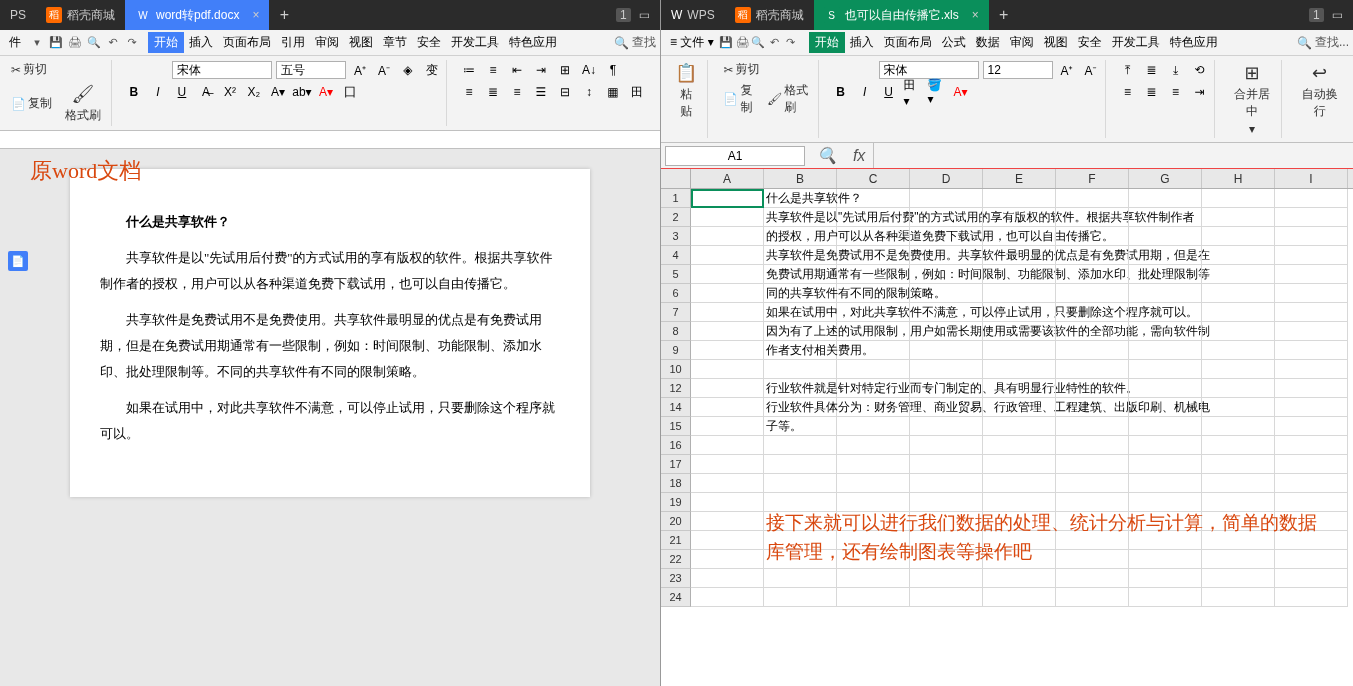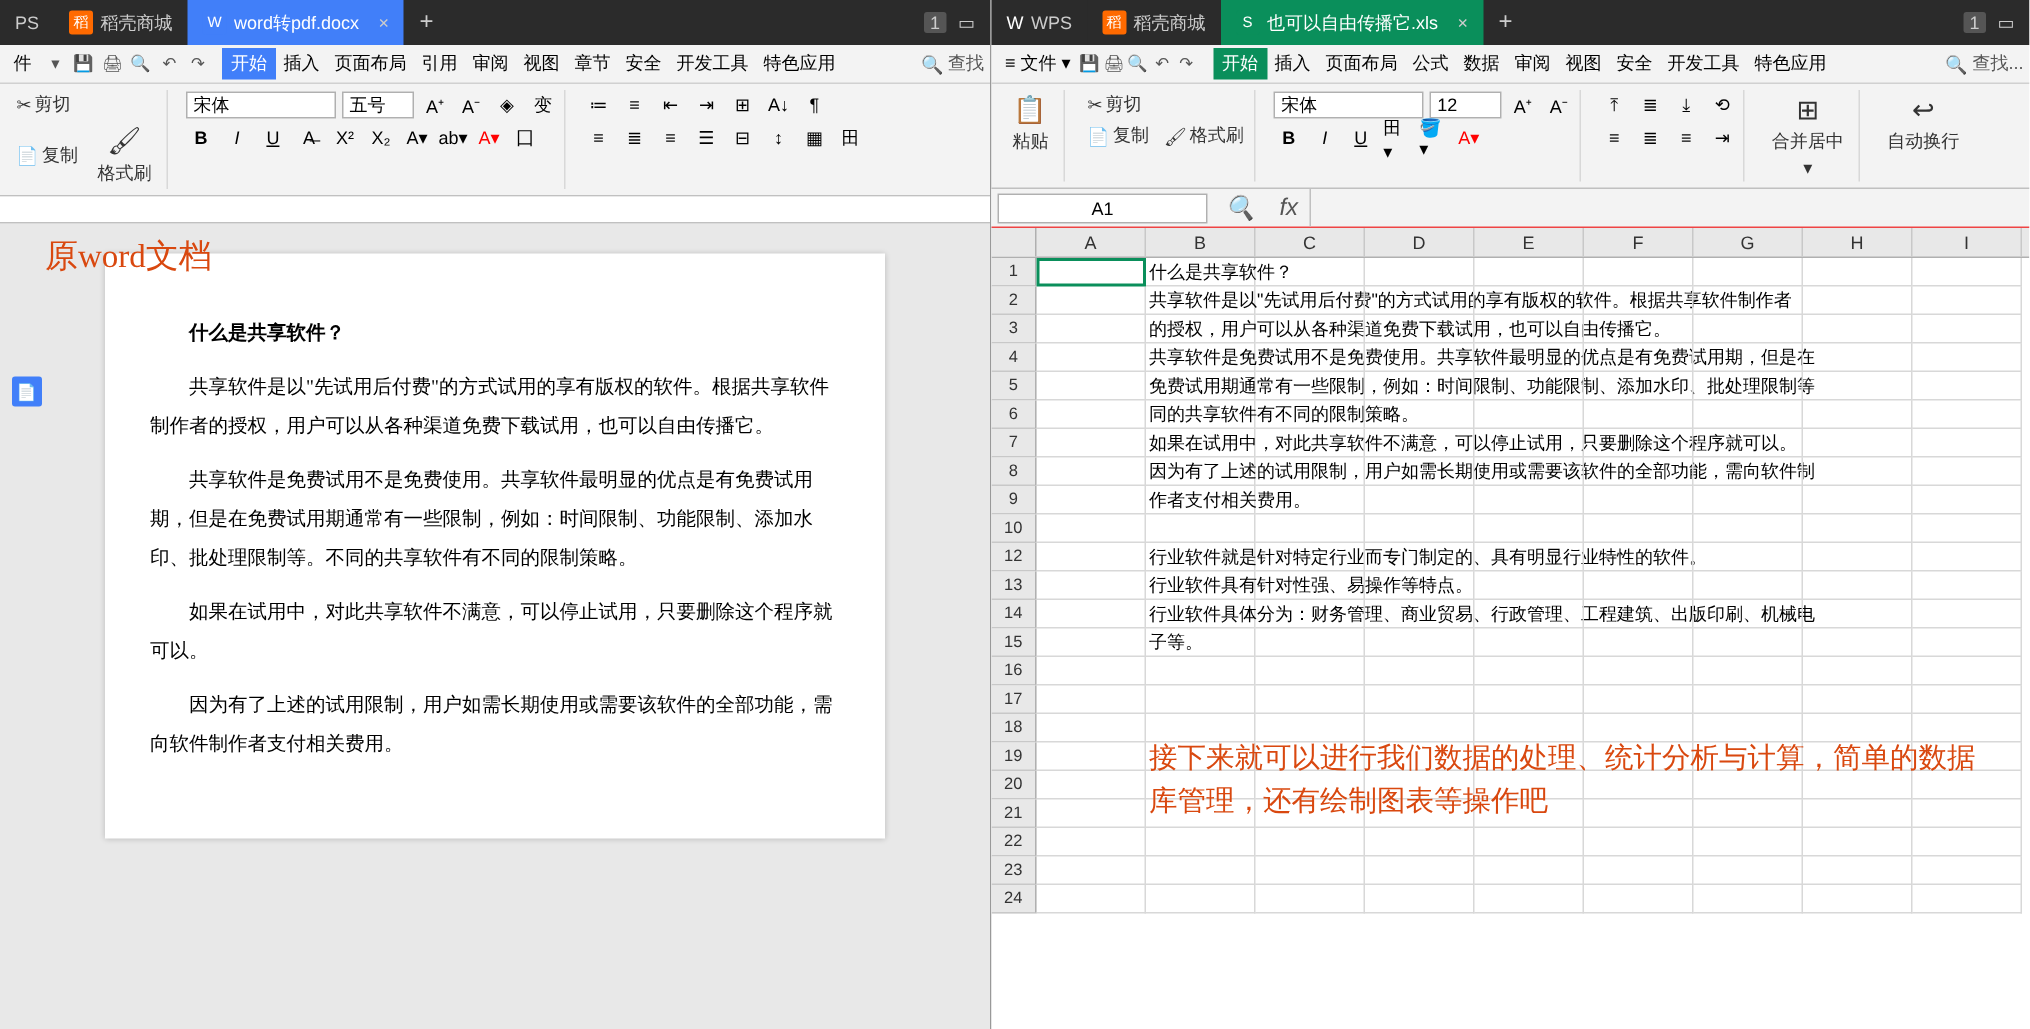--- a/index.html
+++ b/index.html
@@ -28,22 +28,22 @@
 .mico { width:16px; height:16px; display:flex; align-items:center; justify-content:center; font-size:11px; color:#555; }
 .search { margin-left:auto; display:flex; align-items:center; gap:3px; color:#555; }
 .ribbon { background:#f3f3f3; border-bottom:1px solid #c0c0c0; display:flex; padding:4px; font-size:12px; gap:8px; }
 .rgroup { display:flex; flex-direction:column; gap:2px; padding:0 4px; border-right:1px solid #d8d8d8; }
 .rgroup:last-child { border-right:none; }
 .rrow { display:flex; align-items:center; gap:4px; }
 .rbtn { display:flex; align-items:center; gap:2px; padding:1px 3px; cursor:pointer; color:#333; }
 .rbtn-big { flex-direction:column; padding:2px 6px; text-align:center; }
 .rbtn-big .bico { font-size:18px; }
 .sel { border:1px solid #b0b0b0; background:#fff; padding:1px 4px; font-size:12px; }
-.sel.font { width:100px; }
-.sel.size { width:48px; }
+.sel.font { width:100px;margin-left:48px; }
+.sel.size { width:70px; }
 .fbtn { width:20px; height:20px; display:flex; align-items:center; justify-content:center; border:1px solid transparent; cursor:pointer; font-size:12px; }
 .annotation { position:absolute; color:#d9480f; font-size:22px; z-index:10; font-family:"SimSun",serif; }
 .docarea { flex:1; background:#e8e8e8; position:relative; overflow:hidden; }
 .ruler { height:18px; background:#fff; border-bottom:1px solid #c0c0c0; }
 .page { background:#fff; margin:20px auto 0; width:520px; padding:40px 30px; box-shadow:0 0 4px rgba(0,0,0,.2); position:relative; }
 .page p { font-size:13px; line-height:2; margin-bottom:10px; color:#000; font-family:"SimSun",serif; }
 .page p.title { font-weight:bold; text-indent:2em; }
 .page p.body { text-indent:2em; }
 .sidebar-icon { position:absolute; left:8px; top:120px; width:20px; height:20px; background:#417ff9; border-radius:2px; display:flex; align-items:center; justify-content:center; color:#fff; font-size:11px; }
 .sheetarea { flex:1; display:flex; flex-direction:column; background:#fff; position:relative; }
@@ -172,21 +172,20 @@
   </div>
   <div class="docarea">
     <div class="ruler"></div>
     <div class="annotation" style="left:30px;top:25px">原word文档</div>
     <div class="sidebar-icon">📄</div>
     <div class="page">
       <p class="title">什么是共享软件？</p>
       <p class="body">共享软件是以"先试用后付费"的方式试用的享有版权的软件。根据共享软件制作者的授权，用户可以从各种渠道免费下载试用，也可以自由传播它。</p>
       <p class="body">共享软件是免费试用不是免费使用。共享软件最明显的优点是有免费试用期，但是在免费试用期通常有一些限制，例如：时间限制、功能限制、添加水印、批处理限制等。不同的共享软件有不同的限制策略。</p>
       <p class="body">如果在试用中，对此共享软件不满意，可以停止试用，只要删除这个程序就可以。</p>
-      <p class="body">因为有了上述的试用限制，用户如需长期使用或需要该软件的全部功能，需向软件制作者支付相关费用。</p>
     </div>
   </div>
 </div>
 
 <div class="pane right">
   <div class="tabbar">
     <div class="tab">
         <span style="color:#fff">W</span>
         <span>WPS</span>
       </div>
@@ -454,34 +453,20 @@
             </div>
             <div class="cell"></div>
             <div class="cell"></div>
             <div class="cell"></div>
             <div class="cell"></div>
             <div class="cell"></div>
             <div class="cell"></div>
             <div class="cell"></div>
           </div>
           <div class="row">
-            <div class="rh">13</div>
-            <div class="cell"></div>
-            <div class="cell">
-              <span class="txt">行业软件具有针对性强、易操作等特点。</span>
-            </div>
-            <div class="cell"></div>
-            <div class="cell"></div>
-            <div class="cell"></div>
-            <div class="cell"></div>
-            <div class="cell"></div>
-            <div class="cell"></div>
-            <div class="cell"></div>
-          </div>
-          <div class="row">
             <div class="rh">14</div>
             <div class="cell"></div>
             <div class="cell">
               <span class="txt">行业软件具体分为：财务管理、商业贸易、行政管理、工程建筑、出版印刷、机械电</span>
             </div>
             <div class="cell"></div>
             <div class="cell"></div>
             <div class="cell"></div>
             <div class="cell"></div>
             <div class="cell"></div>

